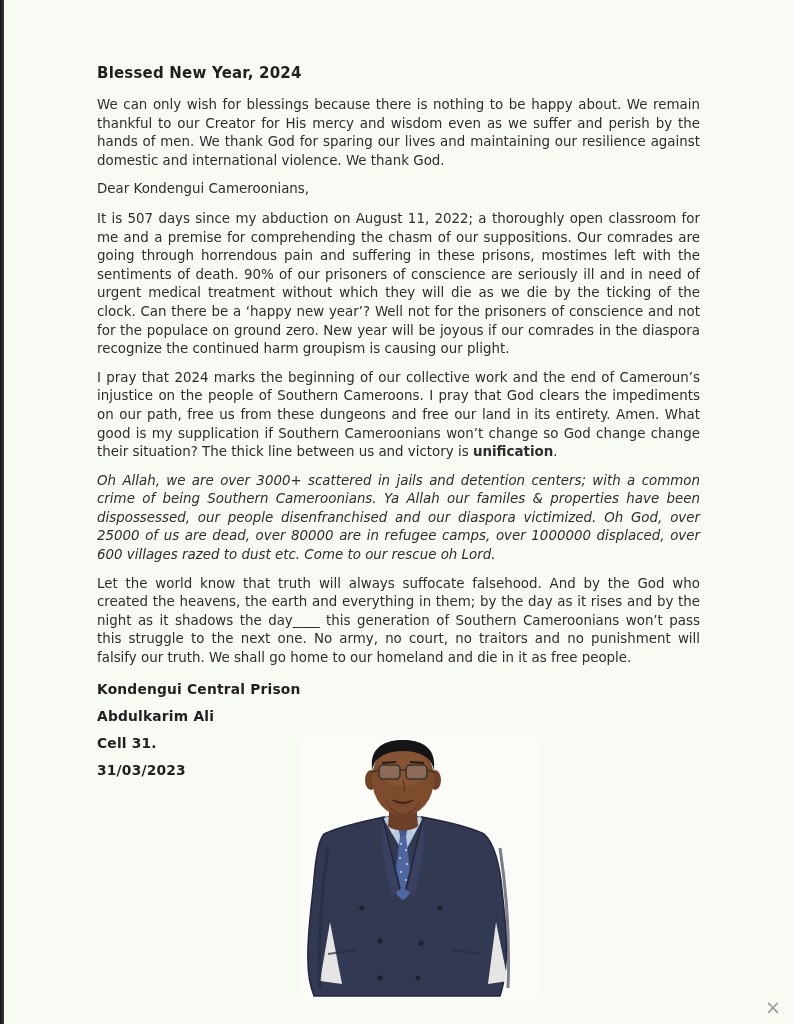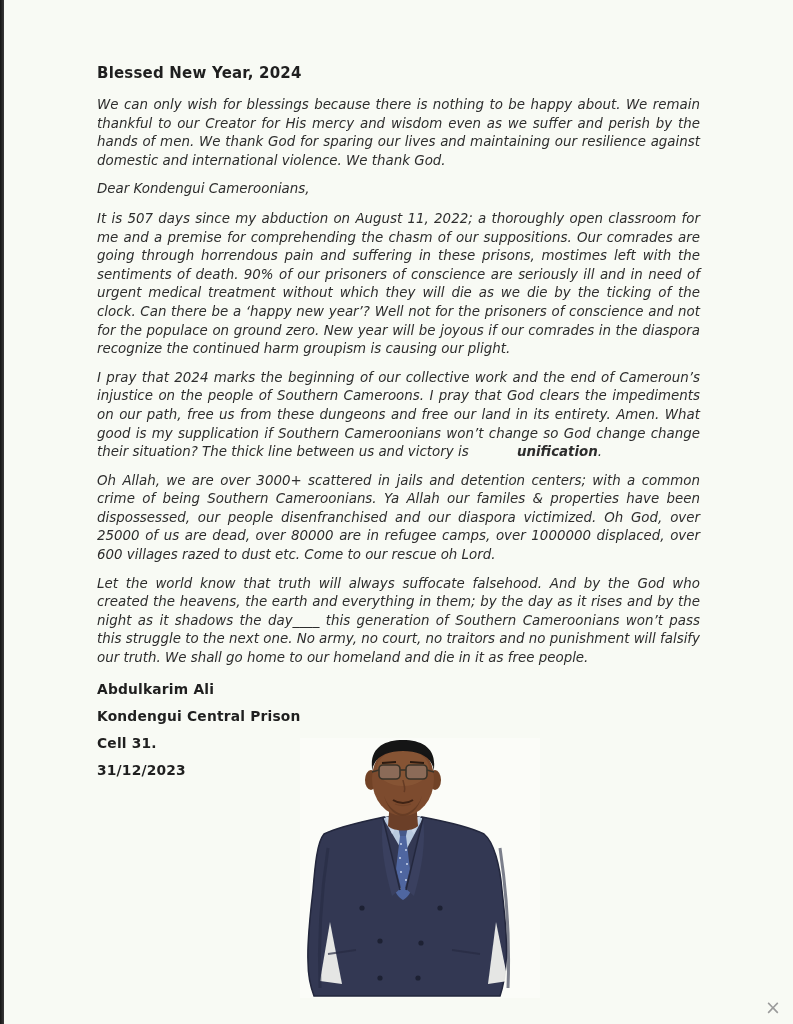--- a/index.html
+++ b/index.html
@@ -28,25 +28,24 @@
   }
   h1.title {
     font-size: 15px; font-weight: bold;
     margin: 0 0 14px 0; color: #1f1f1f;
     letter-spacing: 0.2px;
   }
   p.body-par {
     font-size: 13.4px; line-height: 18.6px;
     margin: 0 0 10px 0;
     text-align: justify;
-    font-style: italic;
   }
   p.salutation { text-align: left; margin-bottom: 11px; }
-  p.italic-par { }
-  b.inline-bold { font-weight: bold; margin-left: 44px; }
+  p.italic-par { font-style: italic; }
+  b.inline-bold { font-weight: bold; }
   .signature { margin-top: 14px; }
   p.sig-line {
     font-size: 13.8px; font-weight: bold; color: #1f1f1f;
     margin: 0 0 13px 0; line-height: 14px;
     letter-spacing: 0.2px;
   }
   .portrait {
     position: absolute;
     left: 300px; top: 738px;
     width: 240px; height: 264px;
@@ -76,24 +75,24 @@
 
     <p class="body-par">It is 507 days since my abduction on August 11, 2022; a thoroughly open classroom for me and a premise for comprehending the chasm of our suppositions. Our comrades are going through horrendous pain and suffering in these prisons, mostimes left with the sentiments of death. 90% of our prisoners of conscience are seriously ill and in need of urgent medical treatment without which they will die as we die by the ticking of the clock. Can there be a ‘happy new year’? Well not for the prisoners of conscience and not for the populace on ground zero. New year will be joyous if our comrades in the diaspora recognize the continued harm groupism is causing our plight.</p>
 
     <p class="body-par"><span>I pray that 2024 marks the beginning of our collective work and the end of Cameroun’s  injustice on the people of Southern Cameroons. I pray that God clears the impediments on our path, free us from these dungeons and free our land in its entirety. Amen. What good is my supplication if Southern Cameroonians won’t change so God change change their situation? The thick line between us and victory is </span><b class="inline-bold">unification</b><span>.</span></p>
 
     <p class="body-par italic-par">Oh Allah, we are over 3000+ scattered in jails and detention centers; with a common crime of being Southern Cameroonians. Ya Allah our familes &amp; properties have been dispossessed, our people disenfranchised and our diaspora victimized. Oh God, over 25000 of us are dead, over 80000 are in refugee camps, over 1000000 displaced, over 600 villages razed to dust etc. Come to our rescue oh Lord.</p>
 
     <p class="body-par">Let the world know that truth will always suffocate falsehood. And by the God who created the heavens, the earth and everything in them; by the day as it rises and by the night as it shadows the day____ this generation of Southern Cameroonians won’t pass this struggle to the next one. No army, no court, no traitors and no punishment will falsify our truth. We shall go home to our homeland and die in it as free people.</p>
 
     <div class="signature">
+      <p class="sig-line">Kondengui Central Prison</p>
       <p class="sig-line">Abdulkarim Ali</p>
-      <p class="sig-line">Kondengui Central Prison</p>
       <p class="sig-line">Cell 31.</p>
-      <p class="sig-line">31/12/2023</p>
+      <p class="sig-line">31/03/2023</p>
     </div>
   </div>
 
   <svg class="portrait" viewBox="0 0 240 264" xmlns="http://www.w3.org/2000/svg" aria-hidden="true">
 
     <rect x="0" y="0" width="240" height="260" fill="#fdfefc" opacity="0.55"></rect>
 
     <path d="M24,96 C40,88 70,82 84,79 L122,79 C138,82 168,88 184,96
              C194,104 200,128 202,152 C205,178 208,205 206,225
              C205,242 202,252 200,258 L14,258

